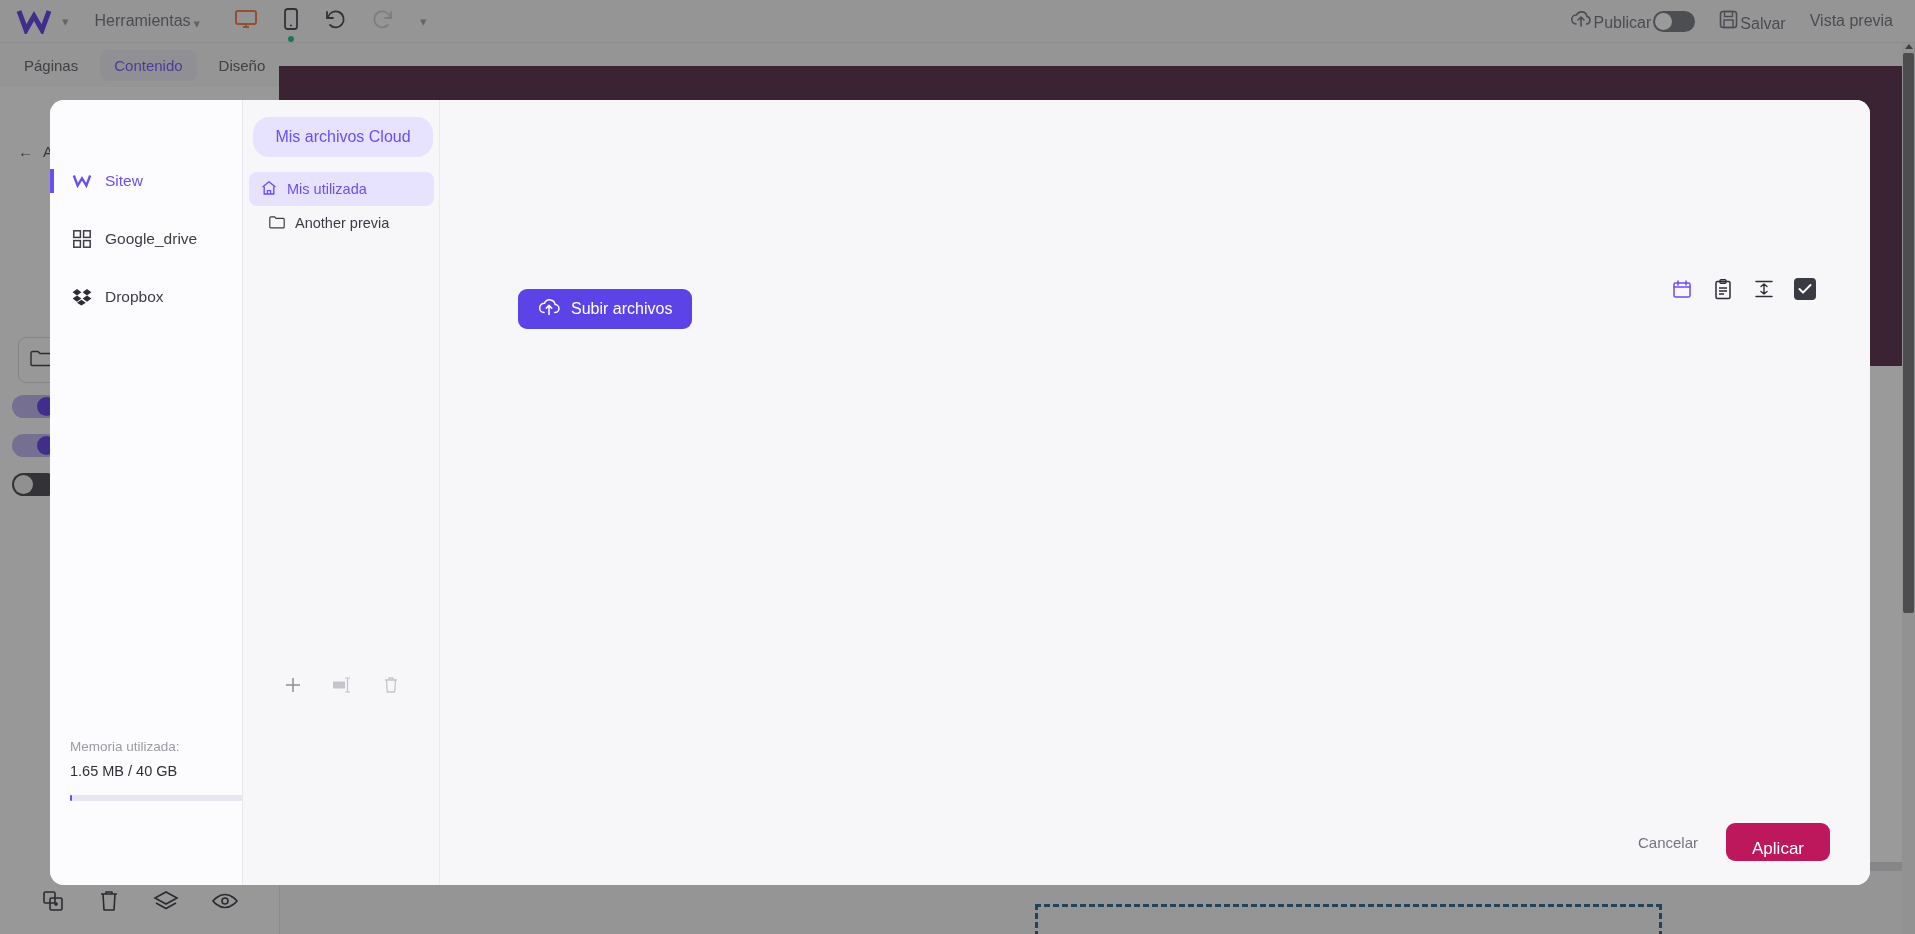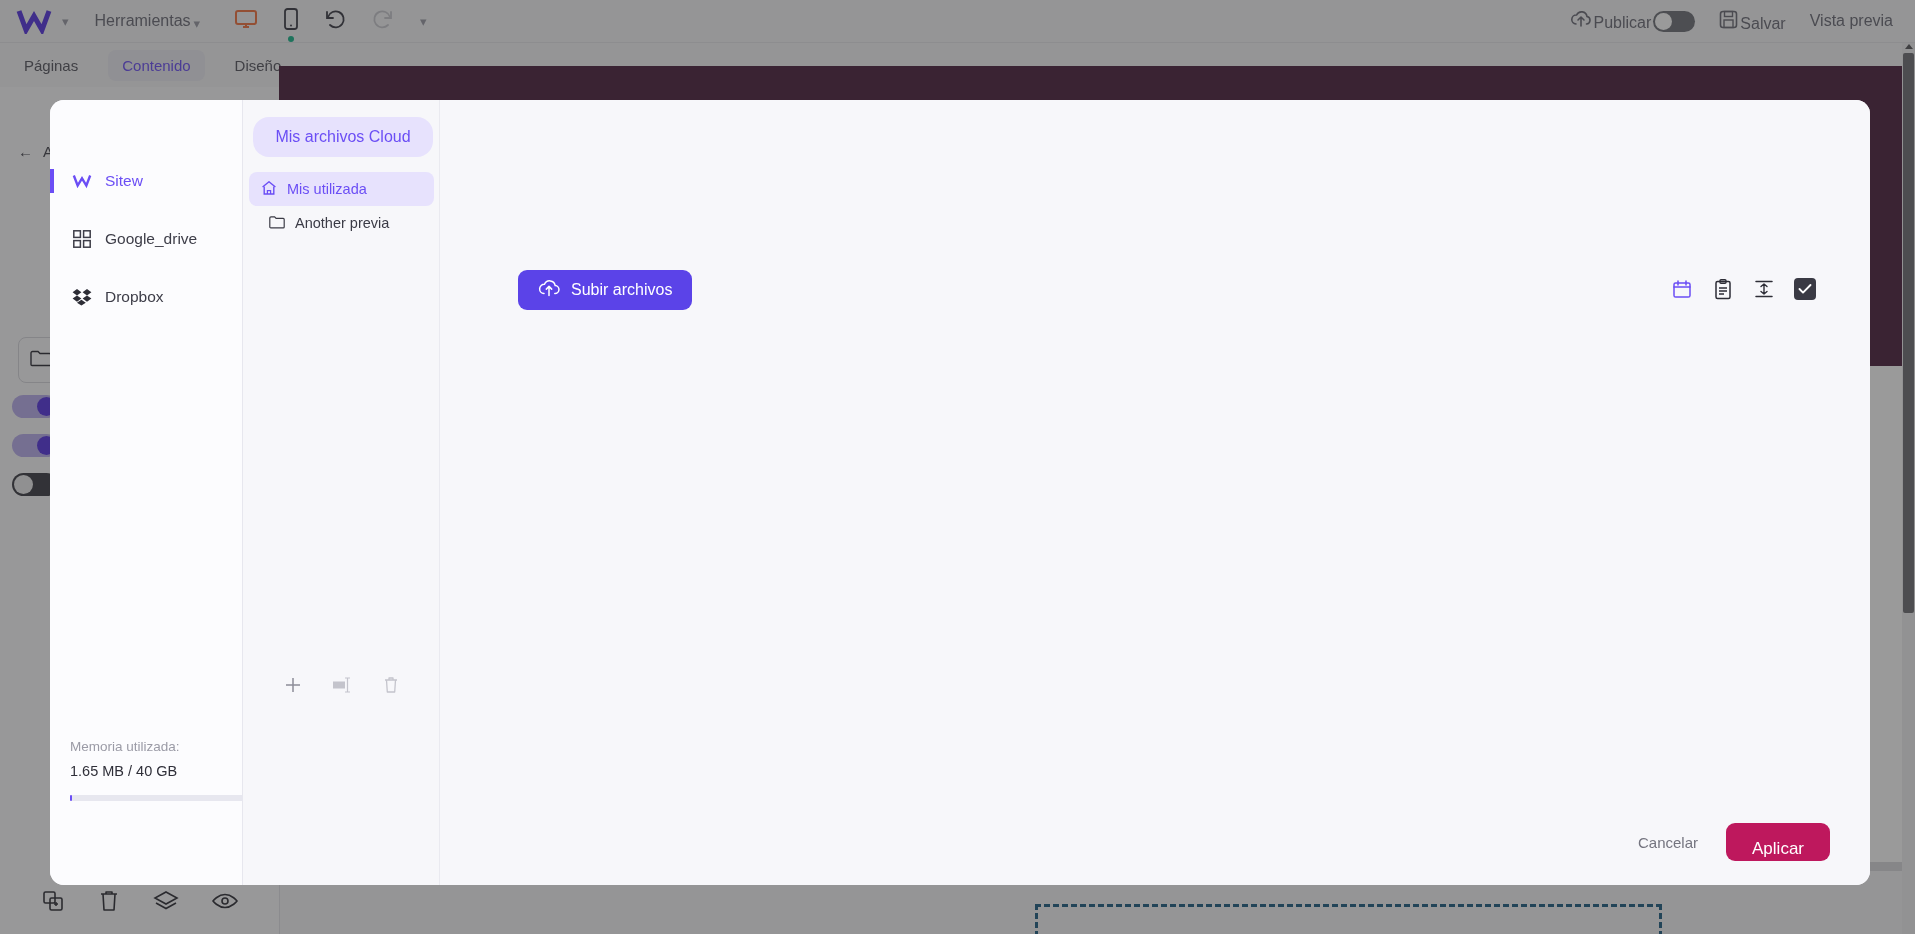--- a/index.html
+++ b/index.html
@@ -25,21 +25,21 @@
   .tb-item { margin-left: 26px; color: #6b6b76; font-size: 16px; display: flex; align-items: flex-end; gap: 3px; }
   .tb-icons { margin-left: 34px; display: flex; align-items: center; gap: 26px; }
   .dot-green { width: 6px; height: 6px; border-radius: 50%; background: #18b68b; position: absolute; left: 50%; bottom: -8px; transform: translateX(-50%); }
   .tb-right { margin-left: auto; margin-right: 22px; display: flex; align-items: center; gap: 24px; }
   .tb-right-item { display: flex; align-items: flex-end; gap: 2px; color: #6b6b76; font-size: 16px; }
   .toggle-pub { width: 42px; height: 21px; border-radius: 11px; background: #6e7077; position: relative; }
   .toggle-pub::after { content: ""; position: absolute; left: 2px; top: 2px; width: 17px; height: 17px; border-radius: 50%; background: #fff; }
 
   .tabsbar {
     position: absolute; left: 0; top: 43px; width: 280px; height: 44px;
-    display: flex; align-items: center; gap: 16px; padding-left: 10px;
+    display: flex; align-items: center; gap: 8px; padding-left: 10px;
   }
   .tab { font-size: 15px; color: #55555f; padding: 7px 14px; border-radius: 8px; }
   .tab.active { color: #6b4ef5; background: #ececf3; }
 
   .purple-band {
     position: absolute; left: 279px; top: 66px; width: 1624px; height: 300px;
     background: #4a1f3e;
   }
   .canvas-white-strip {
     position: absolute; left: 279px; top: 366px; width: 1624px; height: 497px; background: #fff;
@@ -137,21 +137,21 @@
   .m-tree-list { position: absolute; left: 0; top: 72px; width: 197px; }
   .m-tree-tools {
     position: absolute; left: 0; bottom: 178px; width: 197px; height: 40px;
     display: flex; align-items: center; justify-content: space-around; padding: 0 26px;
     color: #a9a9b4;
   }
 
   
   .m-main { flex: 1; position: relative; background: #f7f7fa; }
   .m-upload-btn {
-    position: absolute; left: 78px; top: 170px; height: 40px; padding: 0 20px;
+    position: absolute; left: 78px; top: 189px; height: 40px; padding: 0 20px;
     background: #5b43e8; color: #fff; border-radius: 9px;
     display: flex; align-items: center; gap: 11px; font-size: 16px;
     border: none; cursor: pointer;
   }
   .m-toolbar {
     position: absolute; right: 54px; top: 178px; display: flex; align-items: center; gap: 20px;
   }
   .m-tool { width: 21px; height: 21px; display: flex; align-items: center; justify-content: center; }
   .m-tool.checked { background: #3a3a44; border-radius: 4px; width: 22px; height: 22px; }
   .m-drop-text {

